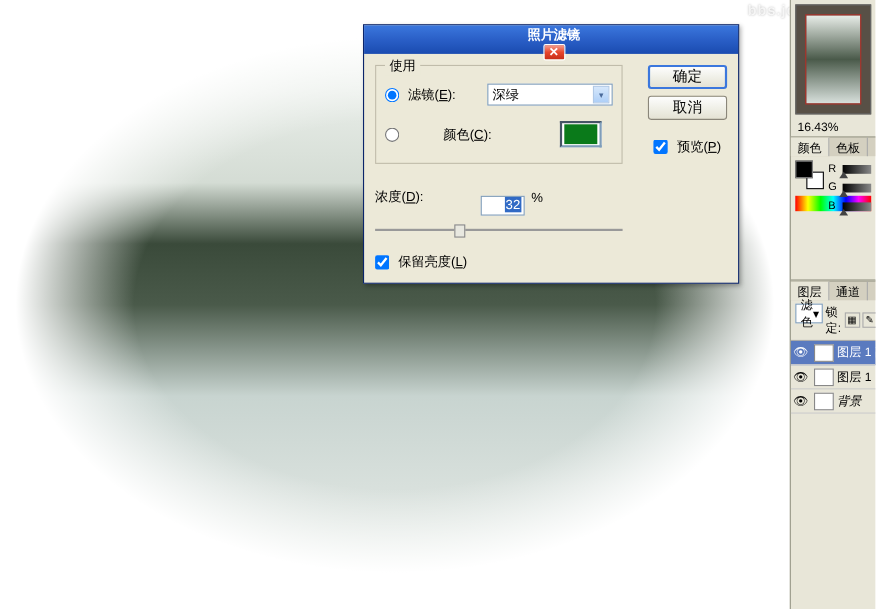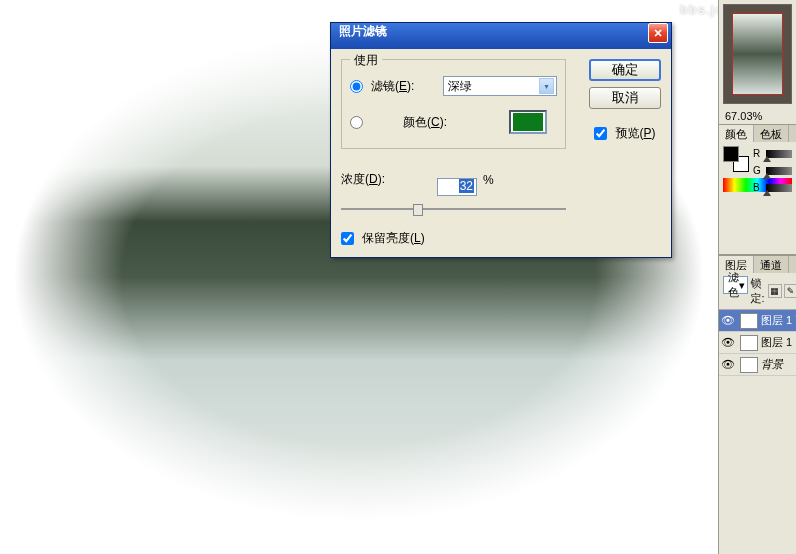--- a/index.html
+++ b/index.html
@@ -5,21 +5,21 @@
 * { box-sizing: border-box; margin: 0; padding: 0; }
 body { font-family: "Microsoft YaHei", SimSun, sans-serif; font-size: 12px; background: #fff; overflow: hidden; width: 796px; height: 554px; position: relative; }
 
 .canvas-bg { position: absolute; left: 0; top: 0; width: 718px; height: 554px; background: linear-gradient(180deg, #f0f5f0 0%, #e8ede8 15%, #d4dcd4 30%, #3a4a3a 40%, #4a5a4a 50%, #c8d4d0 65%, #d8e0dc 80%, #e8ede8 100%); }
 .canvas-bg::before { content:""; position:absolute; left:0; top:0; right:0; bottom:0; background: radial-gradient(ellipse 60% 55% at 50% 50%, transparent 55%, #fff 80%); }
 
 .watermark { position: absolute; right: 10px; top: 2px; color: rgba(255,255,255,0.8); font-size: 13px; font-weight: bold; letter-spacing: 1px; text-shadow: 0 0 2px rgba(0,0,0,0.3); }
 
 
 .dlg { position: absolute; left: 330px; top: 22px; width: 342px; background: #ece9d8; border: 1px solid #0a246a; box-shadow: 2px 2px 4px rgba(0,0,0,0.3); }
-.titlebar { height: 26px; background: linear-gradient(180deg, #3b77dd 0%, #2a5fc7 50%, #1a4bb0 100%); display: flex; padding: 0 3px 0 8px; }
+.titlebar { height: 26px; background: linear-gradient(180deg, #3b77dd 0%, #2a5fc7 50%, #1a4bb0 100%); display: flex; align-items: center; padding: 0 3px 0 8px; flex-direction: column; }
 .titlebar span { color: #fff; font-weight: bold; flex: 1; }
 .close-btn { width: 20px; height: 20px; background: linear-gradient(180deg, #f5a090 0%, #e7462c 50%, #c72e18 100%); border: 1px solid #fff; border-radius: 2px; display: flex; align-items: center; justify-content: center; color: #fff; font-weight: bold; font-size: 11px; cursor: pointer; }
 .dlg-body { padding: 10px; position: relative; }
 
 .grpbox { border: 1px solid #c0bcaa; padding: 10px 8px 8px; margin-bottom: 7px; position: relative; width: 225px; }
 .grpbox-title { position: absolute; top: -8px; left: 8px; background: #ece9d8; padding: 0 4px; }
 .radio-row { display: flex; align-items: center; margin: 6px 0; gap: 4px; }
 .radio-row input[type=radio] { margin-right: 4px; }
 .radio-label { width: 70px; }
 .acc { text-decoration: underline; }
@@ -133,21 +133,21 @@
         <span><span>预览(</span><span class="acc">P</span><span>)</span></span>
       </div>
     </div>
   </div>
 </div>
 
 <div class="rpanel">
   <div class="nav-thumb">
     <div class="nav-thumb-inner"></div>
   </div>
-  <div class="nav-zoom">67.03%</div>
+  <div class="nav-zoom">16.43%</div>
 
   <div class="panel-tabs">
     <div class="panel-tab active">颜色</div>
     <div class="panel-tab">色板</div>
   </div>
   <div class="color-panel">
     <div class="fgbg">
       <div class="bg"></div>
       <div class="fg"></div>
     </div>

